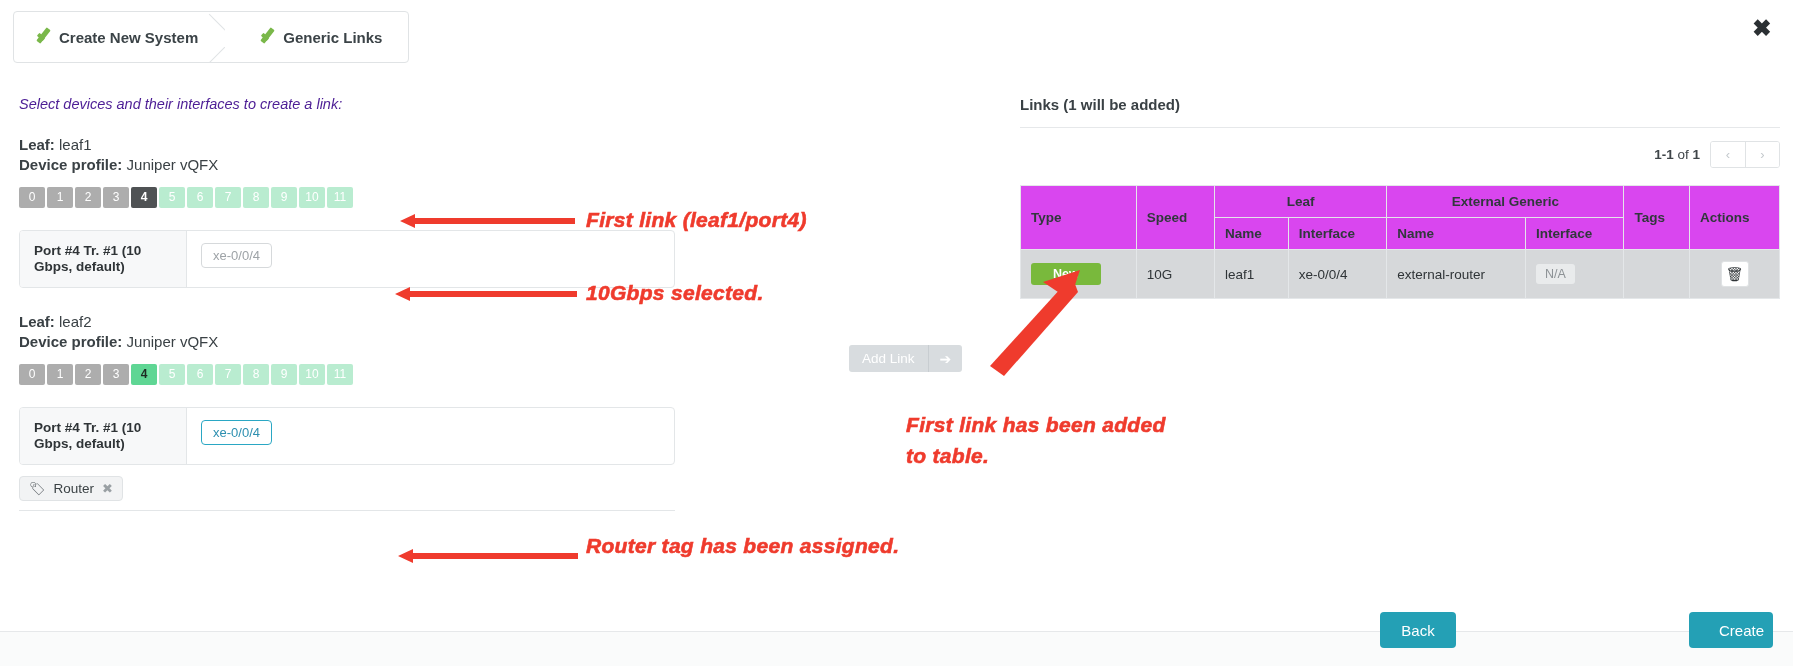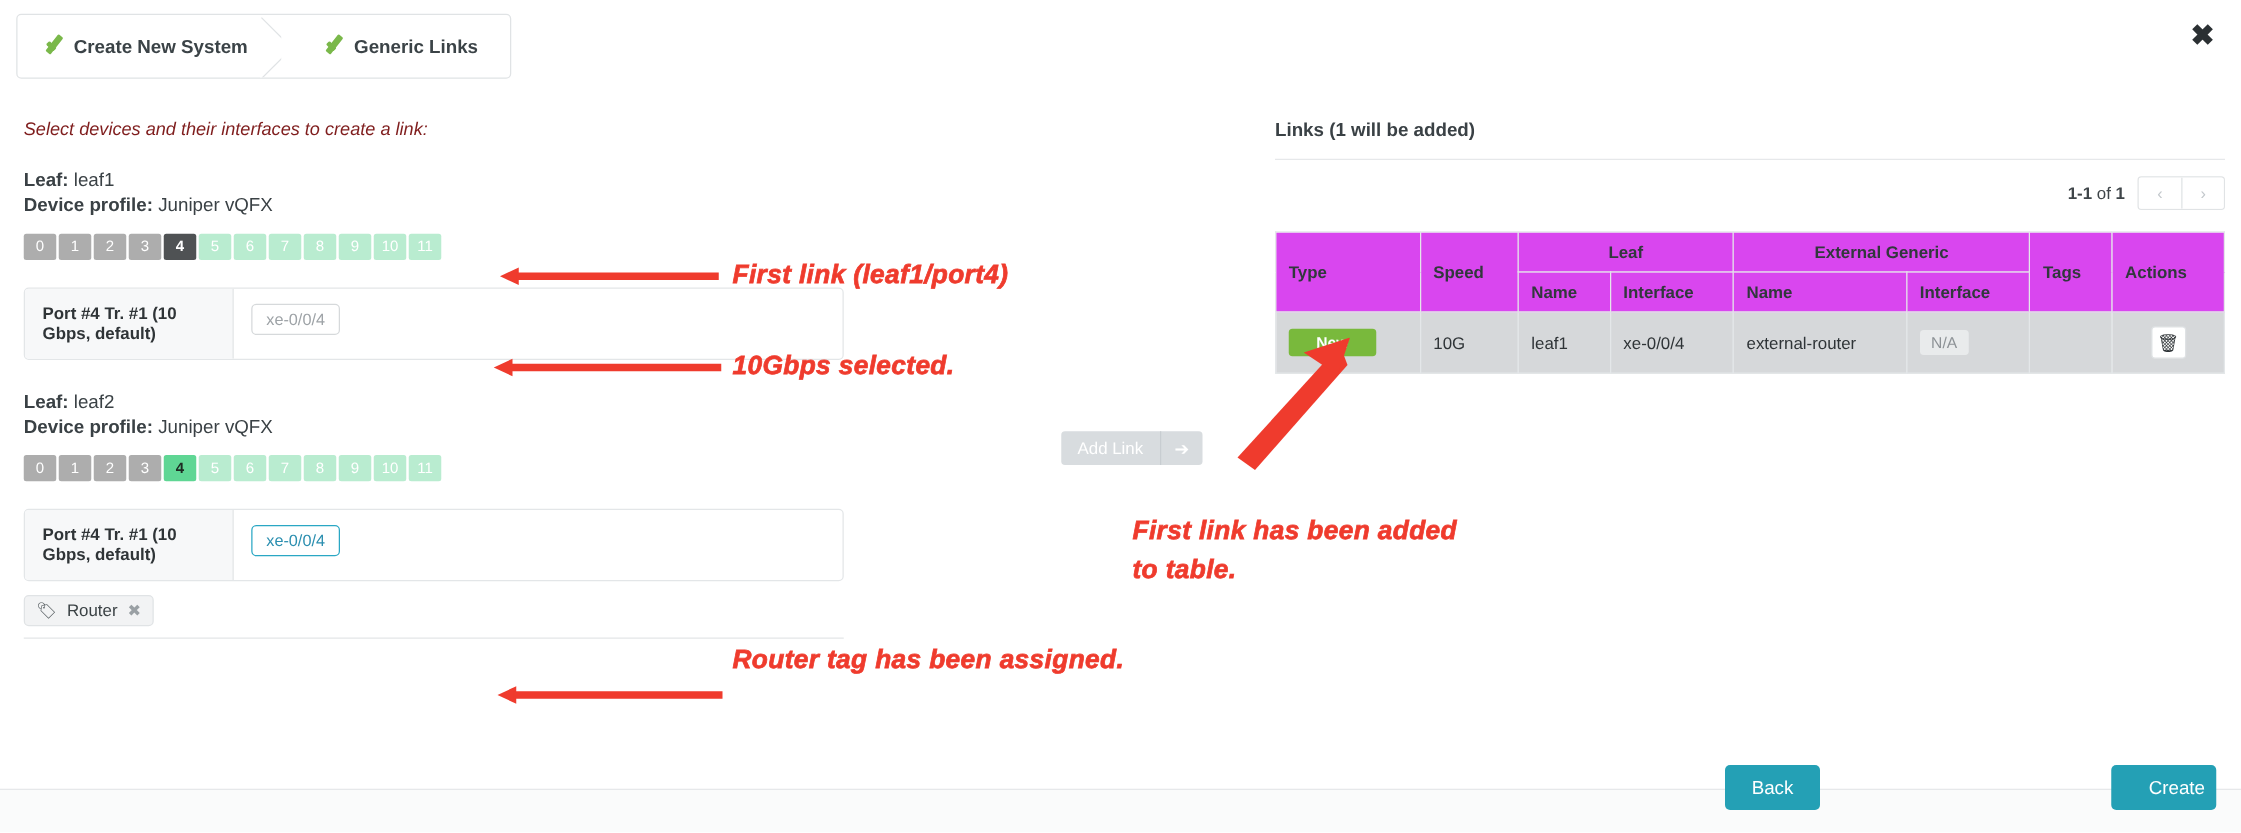--- a/index.html
+++ b/index.html
@@ -57,21 +57,21 @@
   #close-btn {
     position:absolute; right:20px; top:17px;
     width:22px; height:22px; cursor:pointer;
     color:#2b3033; font-size:23px; font-weight:bold;
     line-height:22px; text-align:center;
   }
 
   
   #left-panel { position:absolute; left:0; top:96px; width:880px; }
   .hint {
-    font-style:italic; font-size:14.5px; color:#7f1d1d;
+    font-style:italic; font-size:14.5px; color:#4c1d95;
     margin:0 0 23px 19px;
   }
   .dev-block { margin-left:19px; }
   .dev-line { font-size:15px; line-height:19.5px; color:#3a4145; }
   .dev-line b { font-weight:bold; }
 
   
   .ports { display:flex; gap:2px; margin-top:13px; }
   .port {
     width:26px; height:21px; line-height:21px;
@@ -374,18 +374,18 @@
   <polygon points="192,6 110,96 124,106 198,22" fill="#ef3b2d"></polygon>
   <polygon points="200,0 163,12 190,30" fill="#ef3b2d"></polygon>
 </svg>
 <div class="anno" style="left:906px; top:413px;">First link has been added</div>
 <div class="anno" style="left:906px; top:444px;">to table.</div>
 
 <div class="arrow-h" style="left:398px; top:549px; width:180px;">
   <span class="head"></span>
   <span class="shaft"></span>
 </div>
-<div class="anno" style="left:586px; top:516px;">Router tag has been assigned.</div>
+<div class="anno" style="left:586px; top:534px;">Router tag has been assigned.</div>
 
 <div id="footer">
   <div class="fbtn" id="back-button">Back</div>
   <div class="fbtn" id="create-button">Create</div>
 </div>
 
 </body></html>

